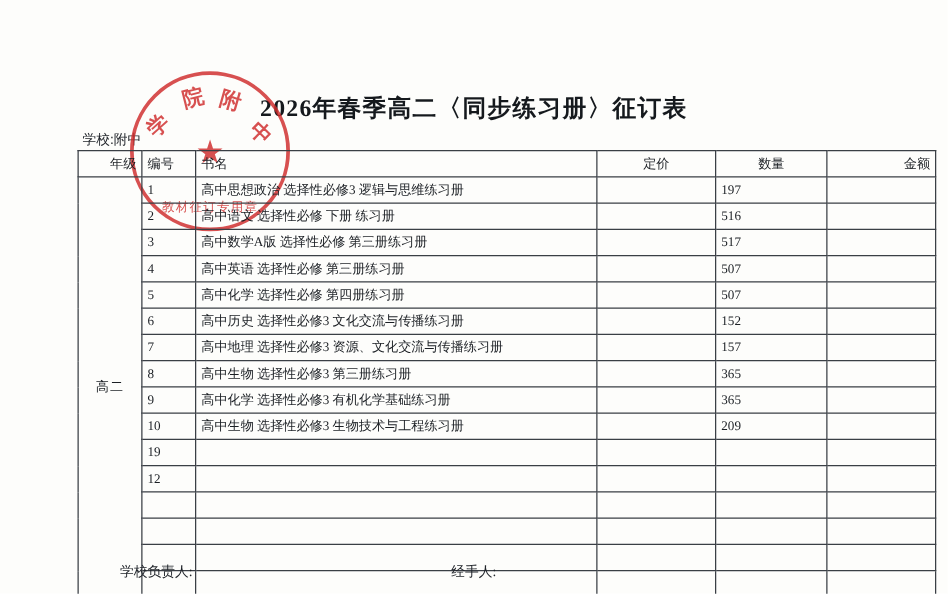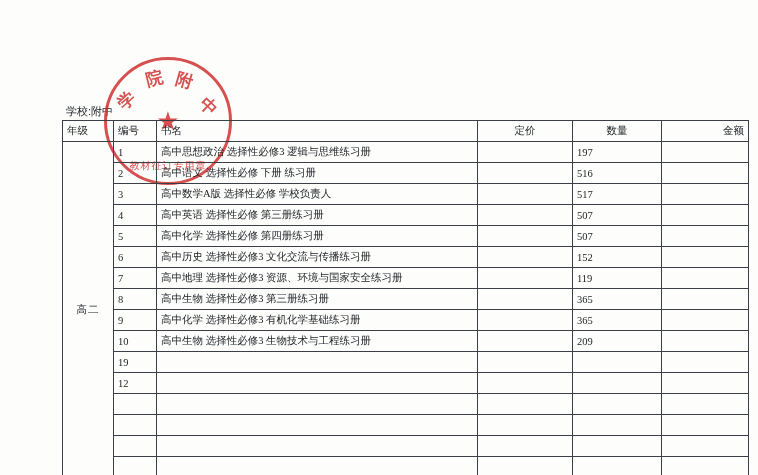--- a/index.html
+++ b/index.html
@@ -60,21 +60,21 @@
   }
   table.form td, table.form th {
     border: 1px solid #3a3f45;
     font-size: 10.5px;
     font-weight: normal;
     padding: 0 4px;
     height: 20px;
     color: #1b1f24;
     vertical-align: middle;
   }
-  .c-grade { width: 42px; text-align: left; }
+  .c-grade { width: 42px; text-align: right; }
   .c-no    { width: 34px; text-align: left; }
   .c-title { width: 312px; text-align: left; }
   .c-price { width: 86px; }
   .c-qty   { width: 80px; }
   .c-amt   { width: 78px; text-align: right; }
 
   thead td { text-align: center; height: 21px; font-size: 11px; }
 
   .grade-cell {
     text-align: center;
@@ -141,20 +141,21 @@
     font-size: 10px;
     font-family: "Liberation Serif", serif;
     letter-spacing: 1px;
   }
 </style>
 </head>
 <body>
 
 <div class="sheet">
 
+  <div class="title">2026年春季高二〈同步练习册〉征订表</div>
 
   <div class="school-line">学校:附中</div>
 
   <div class="stamp">
     <div class="ring"></div>
     <div class="stamp-text">
       <span style="left:14px; top:32px; transform:rotate(-42deg);">学</span>
       <span style="left:42px; top:10px; transform:rotate(-14deg);">院</span>
       <span style="left:72px; top:12px; transform:rotate(16deg);">附</span>
       <span style="left:96px; top:38px; transform:rotate(44deg);">中</span>
@@ -186,21 +187,21 @@
           </tr>
           <tr>
             <td class="c-no">2</td>
             <td class="c-title">高中语文  选择性必修 下册    练习册</td>
             <td class="c-price"></td>
             <td class="c-qty">516</td>
             <td class="c-amt"></td>
           </tr>
           <tr>
             <td class="c-no">3</td>
-            <td class="c-title">高中数学A版  选择性必修  学校负责人</td>
+            <td class="c-title">高中数学A版  选择性必修  第三册练习册</td>
             <td class="c-price"></td>
             <td class="c-qty">517</td>
             <td class="c-amt"></td>
           </tr>
           <tr>
             <td class="c-no">4</td>
             <td class="c-title">高中英语  选择性必修  第三册练习册</td>
             <td class="c-price"></td>
             <td class="c-qty">507</td>
             <td class="c-amt"></td>
@@ -214,23 +215,23 @@
           </tr>
           <tr>
             <td class="c-no">6</td>
             <td class="c-title">高中历史  选择性必修3  文化交流与传播练习册</td>
             <td class="c-price"></td>
             <td class="c-qty">152</td>
             <td class="c-amt"></td>
           </tr>
           <tr>
             <td class="c-no">7</td>
-            <td class="c-title">高中地理  选择性必修3  资源、环境与国家安全练习册</td>
-            <td class="c-price"></td>
-            <td class="c-qty">119</td>
+            <td class="c-title">高中地理  选择性必修3  资源、文化交流与传播练习册</td>
+            <td class="c-price"></td>
+            <td class="c-qty">157</td>
             <td class="c-amt"></td>
           </tr>
           <tr>
             <td class="c-no">8</td>
             <td class="c-title">高中生物  选择性必修3  第三册练习册</td>
             <td class="c-price"></td>
             <td class="c-qty">365</td>
             <td class="c-amt"></td>
           </tr>
           <tr>
@@ -286,14 +287,18 @@
             <td class="c-no"></td>
             <td class="c-title"></td>
             <td class="c-price"></td>
             <td class="c-qty"></td>
             <td class="c-amt"></td>
           </tr>
         </tbody>
     </table>
   </div>
 
+  <div class="footer">
+    <span>学校负责人:</span>
+    <span class="right">经手人:</span>
+  </div>
 
 </div>
 
 </body></html>

